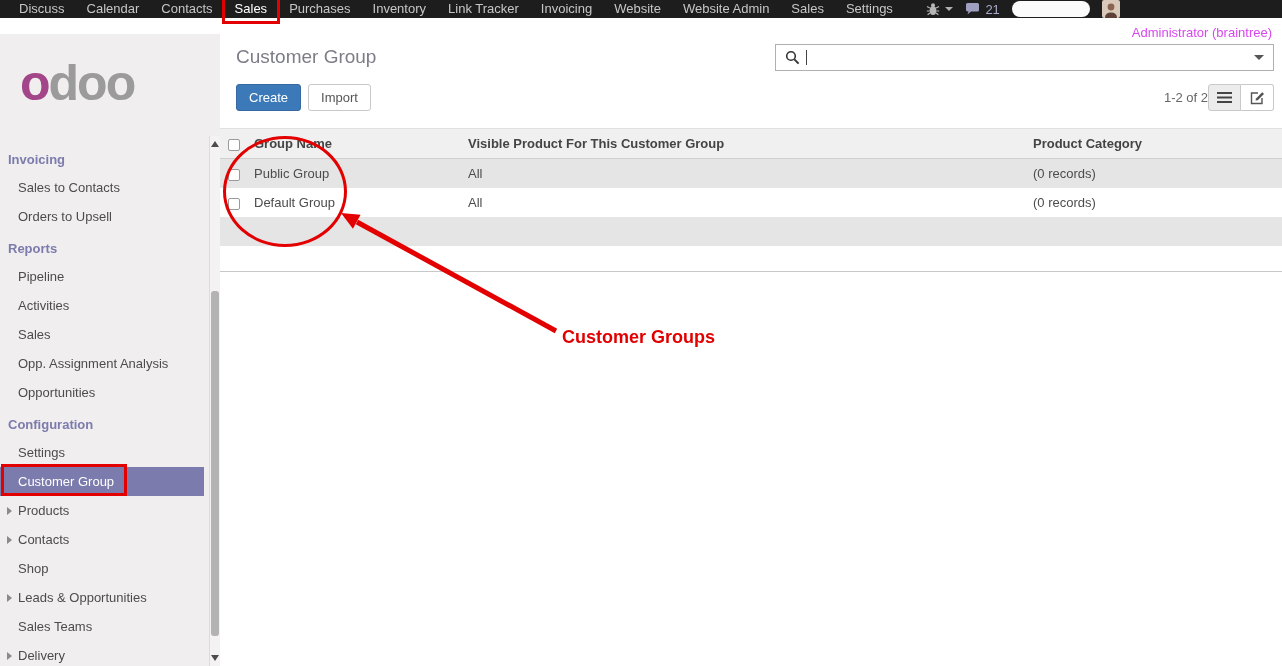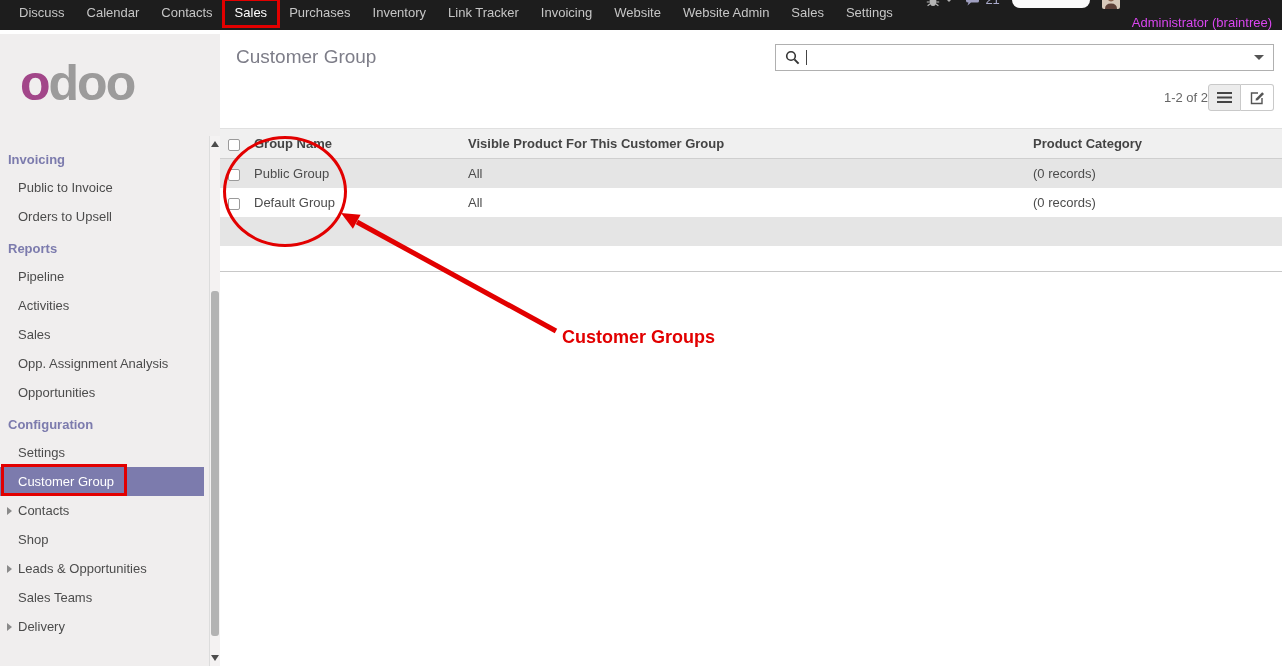--- a/index.html
+++ b/index.html
@@ -3,22 +3,22 @@
 <meta charset="utf-8">
 <style>
   * { box-sizing: border-box; }
   html,body { margin:0; padding:0; }
   body {
     width:1282px; height:666px; position:relative; overflow:hidden;
     font-family:"Liberation Sans", sans-serif; background:#fff;
   }
 
   
-  .topbar { position:absolute; left:0; top:0; right:0; height:30px; background:#1d1d1d;
-            display:flex; align-items:flex-end; font-size:13px; color:#c6c6c6; z-index:10; }
+  .topbar { position:absolute; left:0; top:0; right:0; height:18px; background:#1d1d1d;
+            display:flex; align-items:center; font-size:13px; color:#c6c6c6; z-index:10; }
   .menus { display:flex; padding-left:8px; }
   .menu-item { padding:0 11px; line-height:34px; cursor:pointer; position:relative; white-space:nowrap; }
   .menu-item.active { color:#ffffff; }
   .ann-frame { position:absolute; left:-2px; right:-2px; top:2px; bottom:2px;
                border:3px solid #e20000; pointer-events:none; }
   .topbar-right { margin-left:auto; display:flex; align-items:center; gap:12px; padding-right:10px; }
   .debug-group { display:flex; align-items:center; gap:5px; cursor:pointer; }
   .caret-down { width:0; height:0; border-left:4px solid transparent; border-right:4px solid transparent;
                 border-top:4px solid #b0b0b0; }
   .msg-group { display:flex; align-items:center; gap:5px; color:#a9aacb; cursor:pointer; }
@@ -137,38 +137,42 @@
     </span>
     <span class="user">Administrator (braintree)</span>
   </div>
 </div>
 
 <div class="sidebar">
   <div class="logo"><span class="o1">o</span><span>doo</span></div>
 
   <div class="menu">
     <div class="section-h">Invoicing</div>
-    <div class="side-item">Public to Invoice</div>
+    <div class="side-item">Sales to Contacts</div>
     <div class="side-item">Orders to Upsell</div>
 
     <div class="section-h">Reports</div>
     <div class="side-item">Pipeline</div>
     <div class="side-item">Activities</div>
     <div class="side-item">Sales</div>
     <div class="side-item">Opp. Assignment Analysis</div>
     <div class="side-item">Opportunities</div>
 
     <div class="section-h">Configuration</div>
     <div class="side-item">Settings</div>
     <div class="side-item active">
       <span>Customer Group</span>
       <span class="ann-box"></span>
     </div>
     <div class="side-item">
       <span class="tri"></span>
+      <span>Products</span>
+    </div>
+    <div class="side-item">
+      <span class="tri"></span>
       <span>Contacts</span>
     </div>
     <div class="side-item">Shop</div>
     <div class="side-item">
       <span class="tri"></span>
       <span>Leads &amp; Opportunities</span>
     </div>
     <div class="side-item">Sales Teams</div>
     <div class="side-item">
       <span class="tri"></span>
@@ -190,20 +194,24 @@
     <div class="search">
       <svg width="15" height="15" viewBox="0 0 15 15">
         <circle cx="6" cy="6" r="4.3" stroke="#333" stroke-width="1.6" fill="none"></circle>
         <line x1="9.4" y1="9.4" x2="13.6" y2="13.6" stroke="#333" stroke-width="2"></line>
       </svg>
       <span class="tcaret"></span>
       <input type="text" placeholder="" style="">
       <span class="sdrop"></span>
     </div>
 
+    <div class="btns">
+      <button class="btn btn-primary">Create</button>
+      <button class="btn btn-default">Import</button>
+    </div>
 
     <div class="pagerwrap">
       <span class="pager">1-2 of 2</span>
       <div class="btn-group">
         <button class="vbtn active">
           <svg width="15" height="13" viewBox="0 0 15 13">
             <rect x="0" y="1" width="15" height="2" fill="#444"></rect>
             <rect x="0" y="5.5" width="15" height="2" fill="#444"></rect>
             <rect x="0" y="10" width="15" height="2" fill="#444"></rect>
           </svg>

